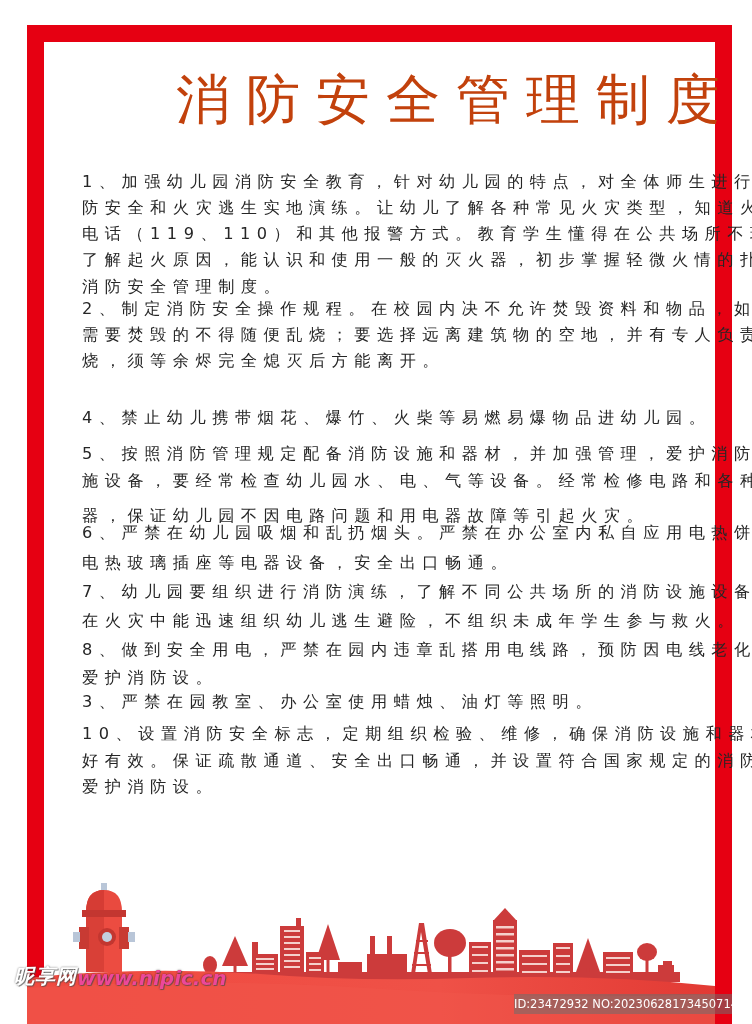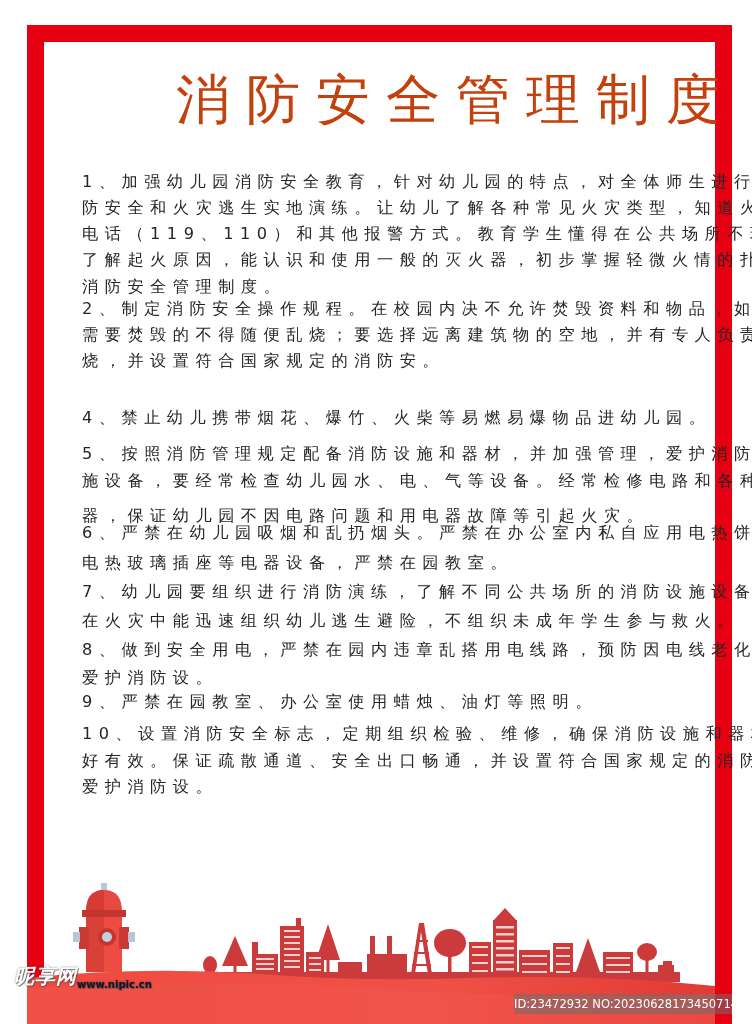--- a/index.html
+++ b/index.html
@@ -74,23 +74,24 @@
     }
     .watermark-logo {
       font-size: 20px;
       font-weight: bold;
       font-style: italic;
       color: #ffffff;
       text-shadow: 0 0 2px rgba(0,0,0,0.55), 1px 1px 0 rgba(90,90,90,0.6);
       letter-spacing: 1px;
     }
     .watermark-url {
-      font-size: 10px;
+      font-size: 20px;
       font-weight: bold;
-      color: #0f172a;
+      font-style: italic;
+      color: #ec4899;
       text-shadow: 0 0 2px rgba(0,0,0,0.55), 1px 1px 0 rgba(90,90,90,0.6);
     }
     .watermark-id {
       position: absolute;
       left: 514px;
       top: 994px;
       width: 218px;
       height: 20px;
       background: rgba(110,110,110,0.55);
       color: #ffffff;
@@ -111,39 +112,39 @@
 <div class="rules">
 
   <div class="rule-line" style="top:170px">1、加强幼儿园消防安全教育，针对幼儿园的特点，对全体师生进行消</div>
   <div class="rule-line" style="top:196px">防安全和火灾逃生实地演练。让幼儿了解各种常见火灾类型，知道火警</div>
   <div class="rule-line" style="top:222px">电话（119、110）和其他报警方式。教育学生懂得在公共场所不玩火，</div>
   <div class="rule-line" style="top:248px">了解起火原因，能认识和使用一般的灭火器，初步掌握轻微火情的扑灭</div>
   <div class="rule-line" style="top:275px">消防安全管理制度。</div>
 
   <div class="rule-line" style="top:297px">2、制定消防安全操作规程。在校园内决不允许焚毁资料和物品，如特</div>
   <div class="rule-line" style="top:323px">需要焚毁的不得随便乱烧；要选择远离建筑物的空地，并有专人负责焚</div>
-  <div class="rule-line" style="top:349px">烧，并设置符合国家规定的消防安。</div>
+  <div class="rule-line" style="top:349px">烧，须等余烬完全熄灭后方能离开。</div>
 
 
   <div class="rule-line" style="top:406px">4、禁止幼儿携带烟花、爆竹、火柴等易燃易爆物品进幼儿园。</div>
 
   <div class="rule-line" style="top:442px">5、按照消防管理规定配备消防设施和器材，并加强管理，爱护消防设</div>
   <div class="rule-line" style="top:469px">施设备，要经常检查幼儿园水、电、气等设备。经常检修电路和各种电</div>
   <div class="rule-line" style="top:504px">器，保证幼儿园不因电路问题和用电器故障等引起火灾。</div>
 
   <div class="rule-line" style="top:521px">6、严禁在幼儿园吸烟和乱扔烟头。严禁在办公室内私自应用电热饼和</div>
-  <div class="rule-line" style="top:551px">电热玻璃插座等电器设备，严禁在园教室。</div>
+  <div class="rule-line" style="top:551px">电热玻璃插座等电器设备，安全出口畅通。</div>
 
   <div class="rule-line" style="top:580px">7、幼儿园要组织进行消防演练，了解不同公共场所的消防设施设备，</div>
   <div class="rule-line" style="top:609px">在火灾中能迅速组织幼儿逃生避险，不组织未成年学生参与救火。</div>
 
   <div class="rule-line" style="top:638px">8、做到安全用电，严禁在园内违章乱搭用电线路，预防因电线老化而</div>
   <div class="rule-line" style="top:666px">爱护消防设。</div>
 
-  <div class="rule-line" style="top:690px">9、严禁在园教室、办公室使用蜡烛、油灯等照明。</div>
+  <div class="rule-line" style="top:690px">3、严禁在园教室、办公室使用蜡烛、油灯等照明。</div>
 
   <div class="rule-line" style="top:722px">10、设置消防安全标志，定期组织检验、维修，确保消防设施和器材完</div>
   <div class="rule-line" style="top:749px">好有效。保证疏散通道、安全出口畅通，并设置符合国家规定的消防安</div>
   <div class="rule-line" style="top:775px">爱护消防设。</div>
 </div>
 
 <svg class="scene" viewBox="0 0 752 154" width="752" height="154" xmlns="http://www.w3.org/2000/svg">
   <defs>
     <linearGradient id="groundGrad" x1="0" y1="0" x2="0" y2="1">
       <stop offset="0" stop-color="#f2544a"></stop>

